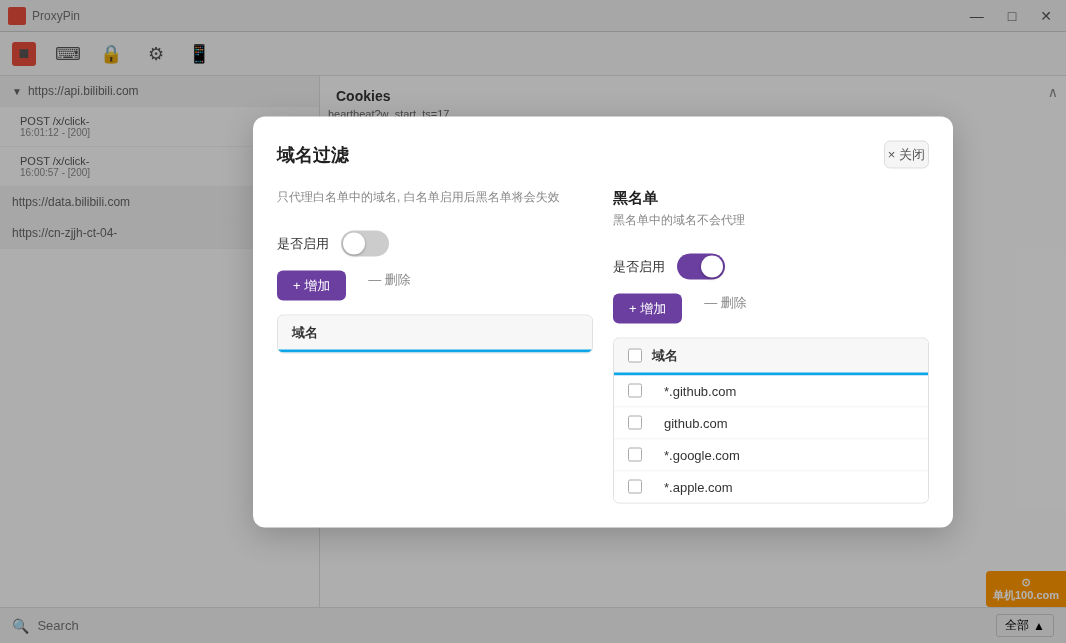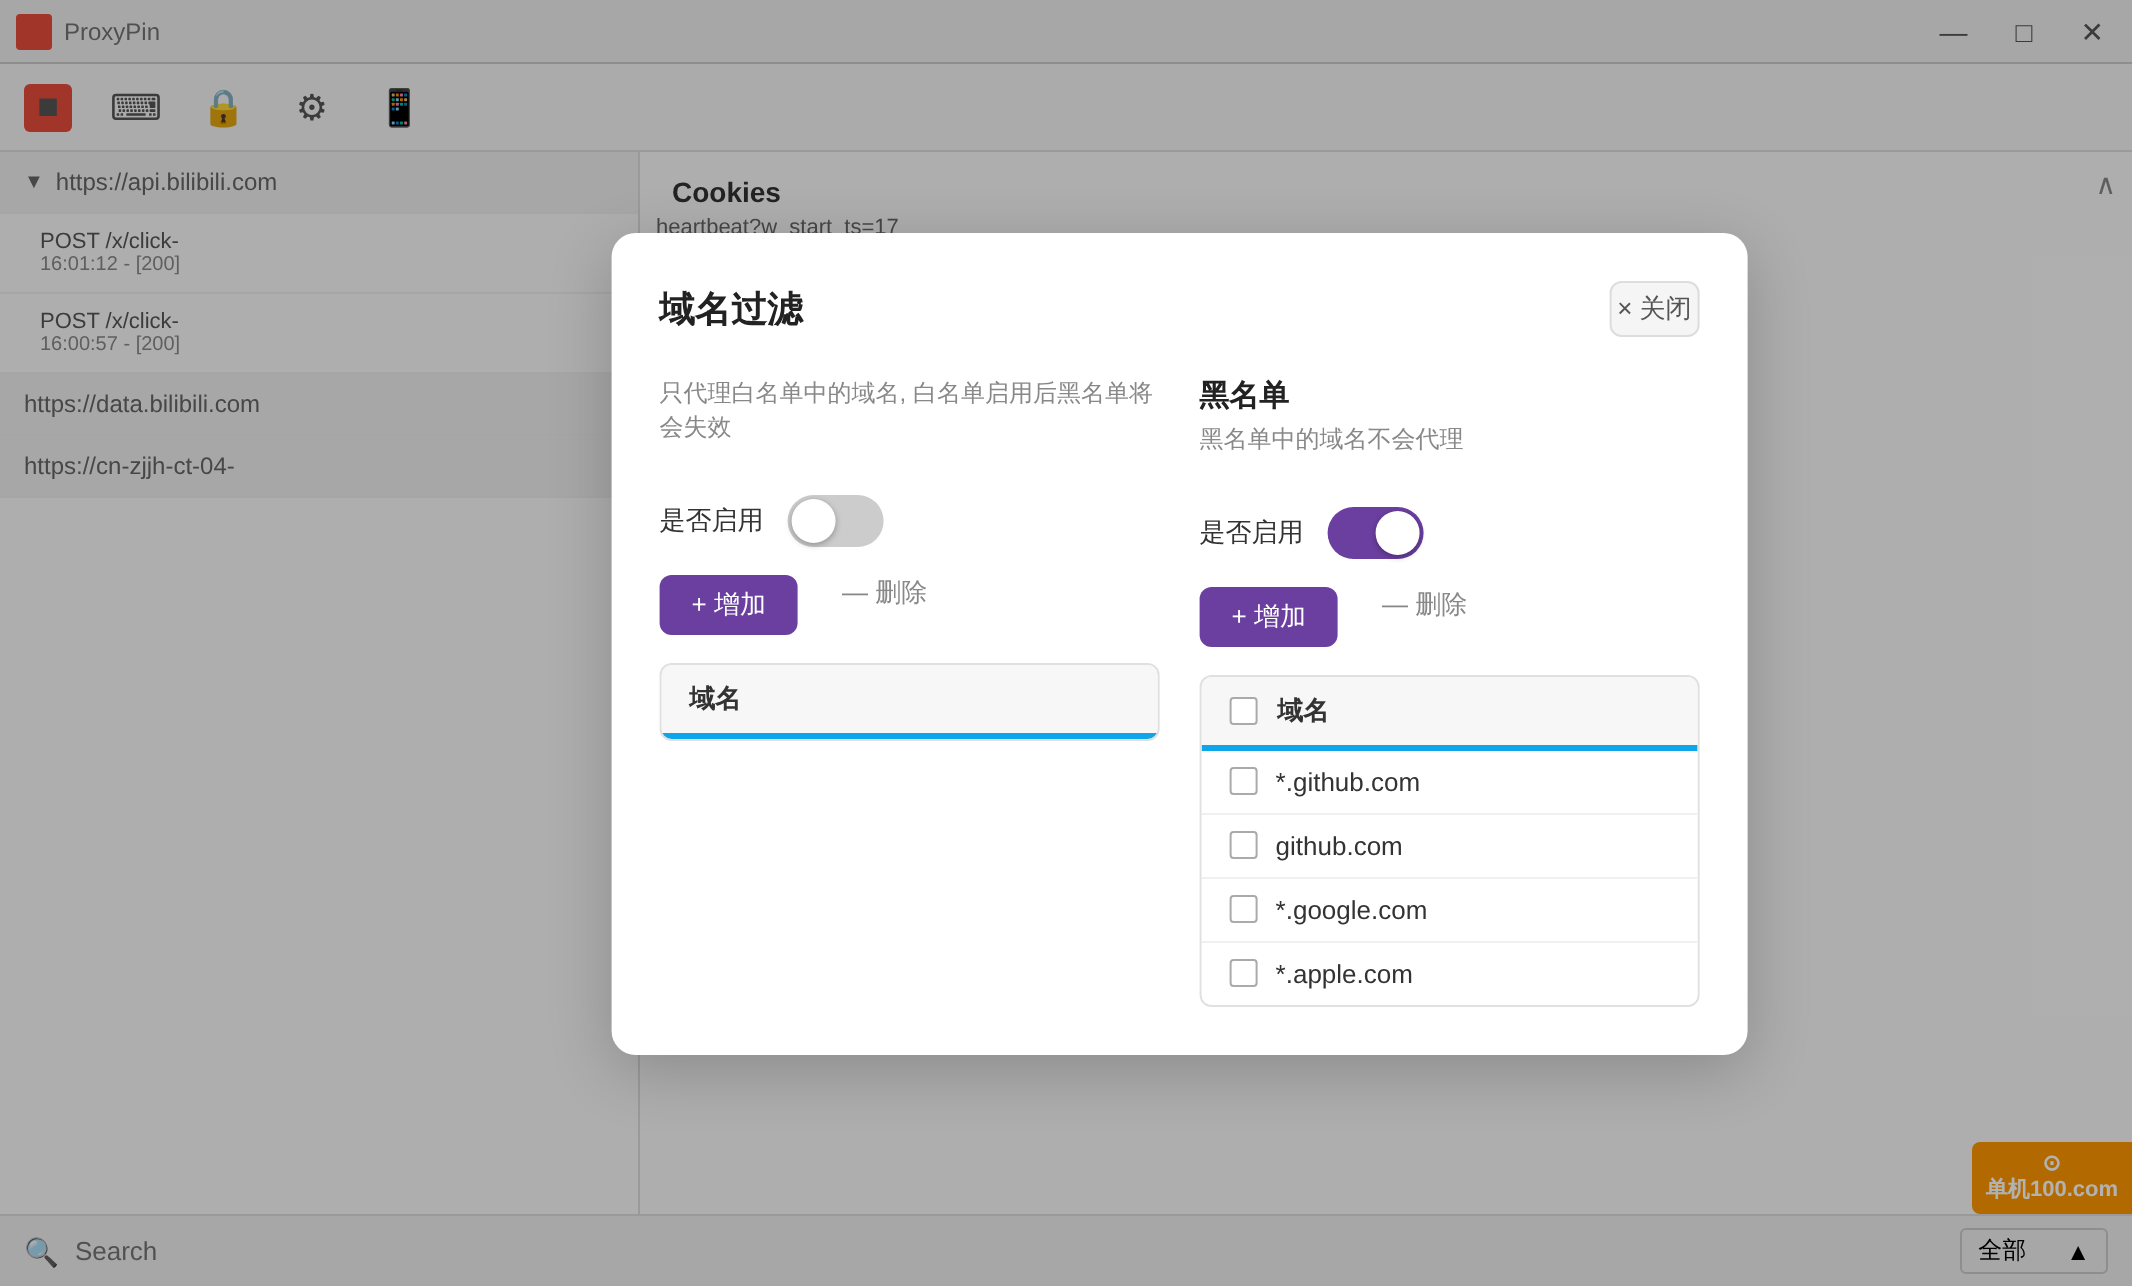--- a/index.html
+++ b/index.html
@@ -168,41 +168,41 @@
     }
     .filter-btn {
       background: #f0f0f0;
       border: 1px solid #ccc;
       border-radius: 3px;
       padding: 2px 8px;
       font-size: 12px;
       cursor: pointer;
       display: flex;
       align-items: center;
-      gap: 20px;
+      gap: 4px;
     }
 
     
     .overlay {
       position: absolute;
       top: 0;
       left: 0;
       right: 0;
       bottom: 0;
       background: rgba(0,0,0,0.3);
       z-index: 10;
     }
 
     
     .dialog {
       position: absolute;
       top: 50%;
       left: 50%;
       transform: translate(-40%, -50%);
-      width: 568px;
+      width: 700px;
       background: #fff;
       border-radius: 12px;
       box-shadow: 0 8px 32px rgba(0,0,0,0.2);
       z-index: 20;
       padding: 24px;
     }
     .dialog-header {
       display: flex;
       align-items: center;
       justify-content: space-between;
@@ -328,21 +328,21 @@
       align-items: center;
       gap: 10px;
     }
     .domain-row {
       padding: 8px 14px;
       font-size: 13px;
       color: #333;
       border-bottom: 1px solid #f0f0f0;
       display: flex;
       align-items: center;
-      gap: 9px;
+      gap: 22px;
       background: #fff;
     }
     .domain-row:last-child { border-bottom: none; }
     .checkbox {
       width: 14px;
       height: 14px;
       border: 1.5px solid #aaa;
       border-radius: 2px;
       flex-shrink: 0;
       background: #fff;

